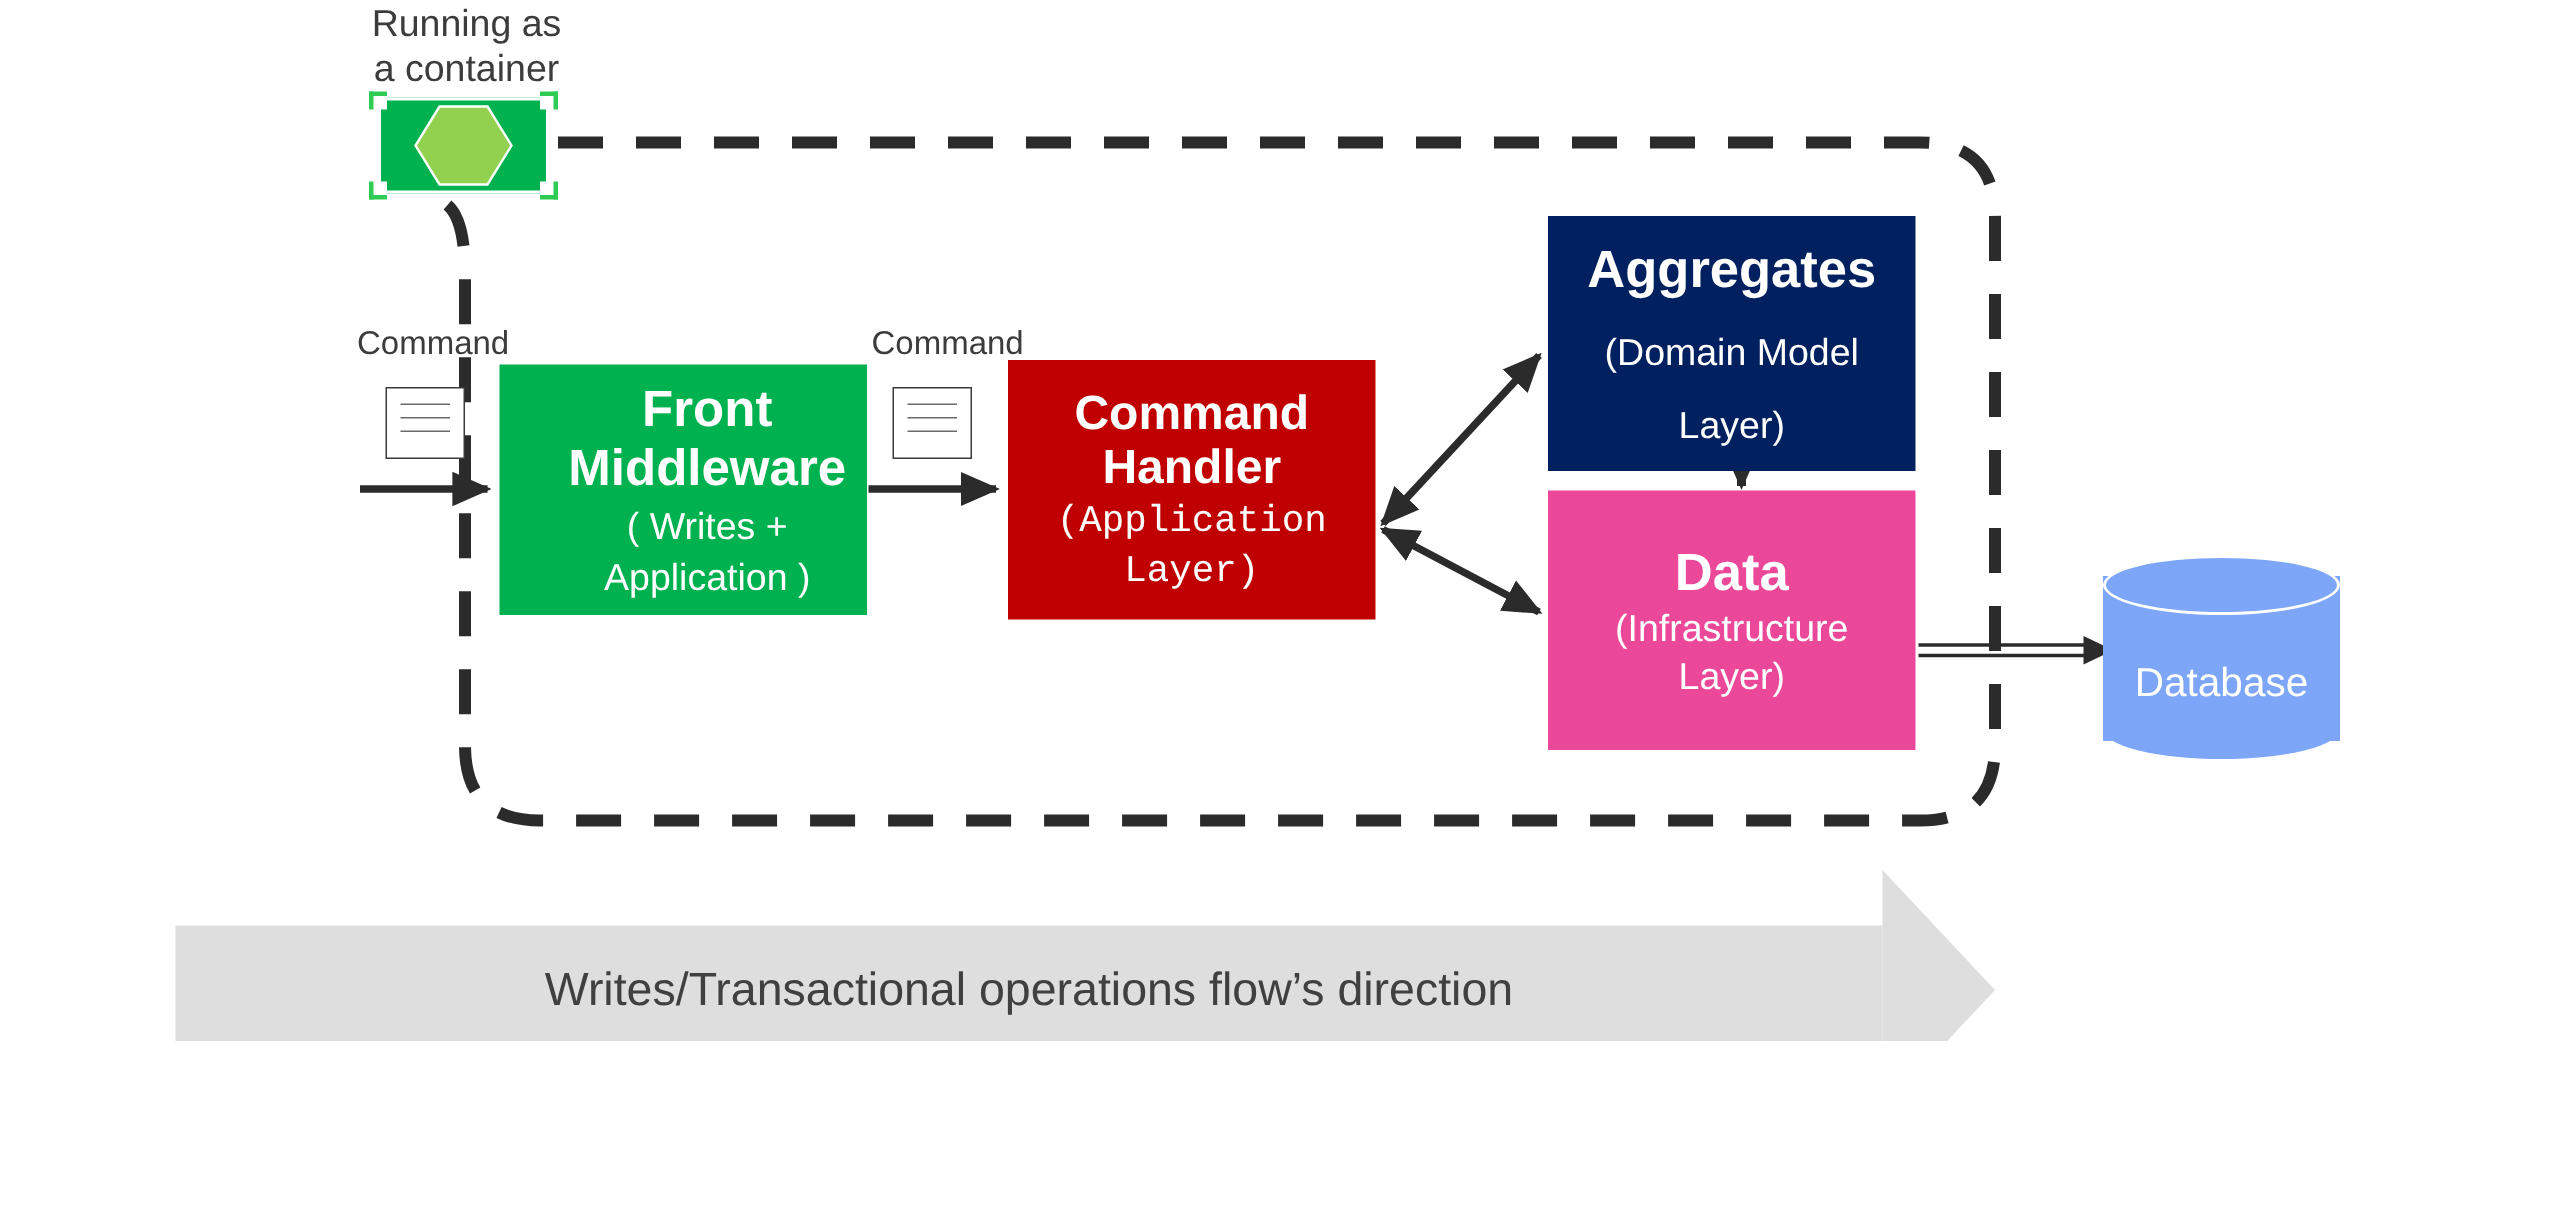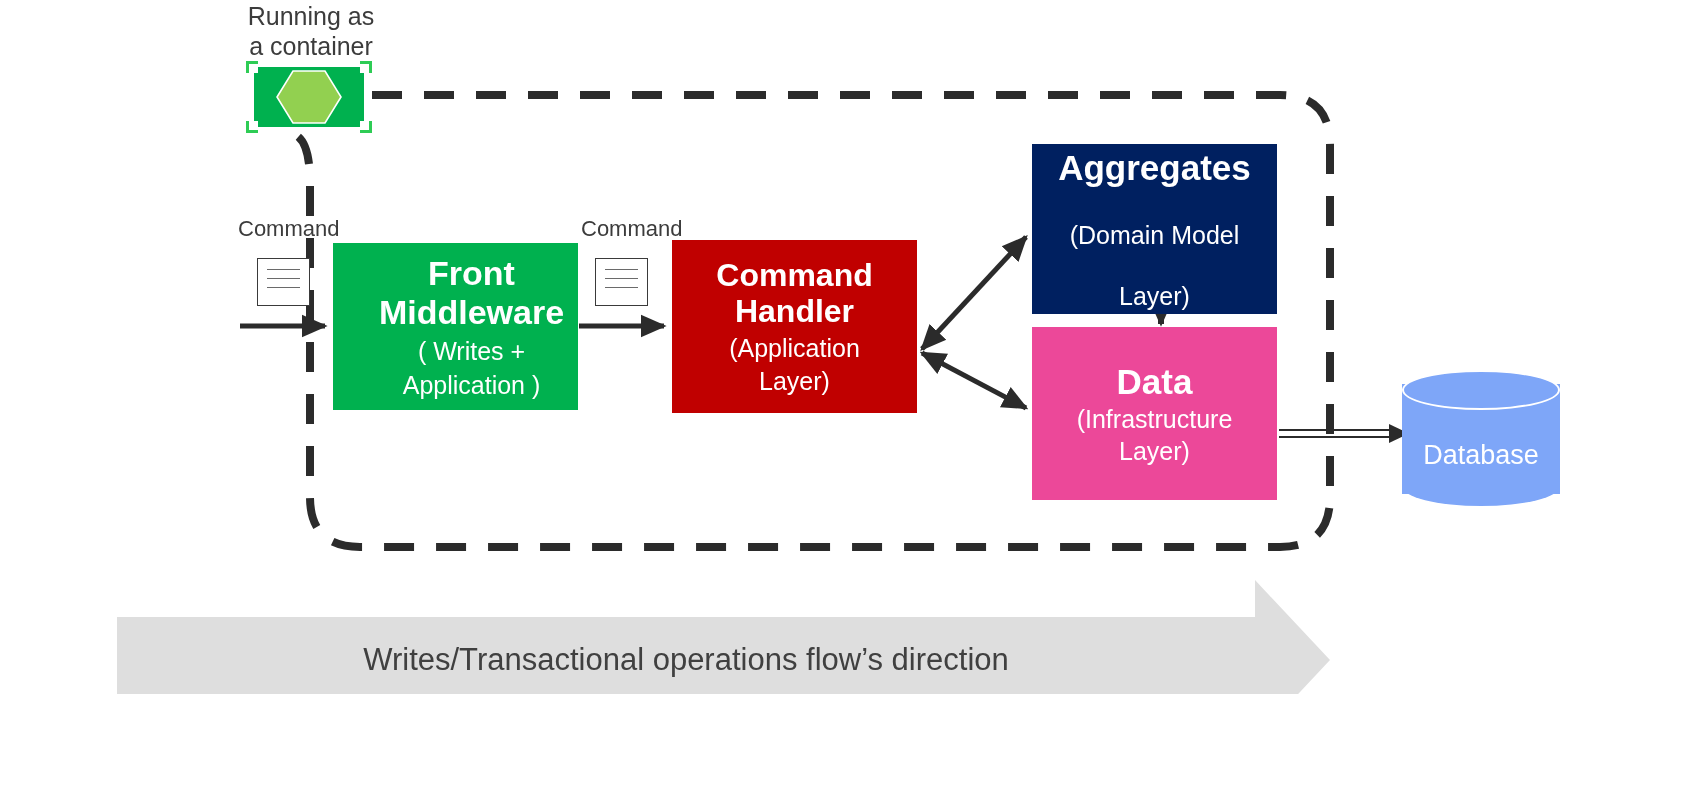--- a/index.html
+++ b/index.html
@@ -70,33 +70,33 @@
 
   
   #command-handler-box {
     left: 672px;
     top: 240px;
     width: 245px;
     height: 173px;
     background: #C00000;
   }
   #command-handler-box .title { font-size: 32px; }
-  #command-handler-box .sub   { font-size: 25px; margin-top: 5px; }
+  #command-handler-box .sub   { font-size: 25px; margin-top: 5px; font-family: Liberation Mono, monospace; }
 
   
   #aggregates-box {
     left: 1032px;
     top: 144px;
     width: 245px;
     height: 170px;
     background: #002060;
     gap: 21px;
   }
   #aggregates-box .title { font-size: 35px; }
-  #aggregates-box .sub   { font-size: 25px; margin-top: 12px; }
+  #aggregates-box .sub   { font-size: 25px; margin-top: 0; }
 
   
   #data-box {
     left: 1032px;
     top: 327px;
     width: 245px;
     height: 173px;
     background: #ec4899;
   }
   #data-box .title { font-size: 35px; }

